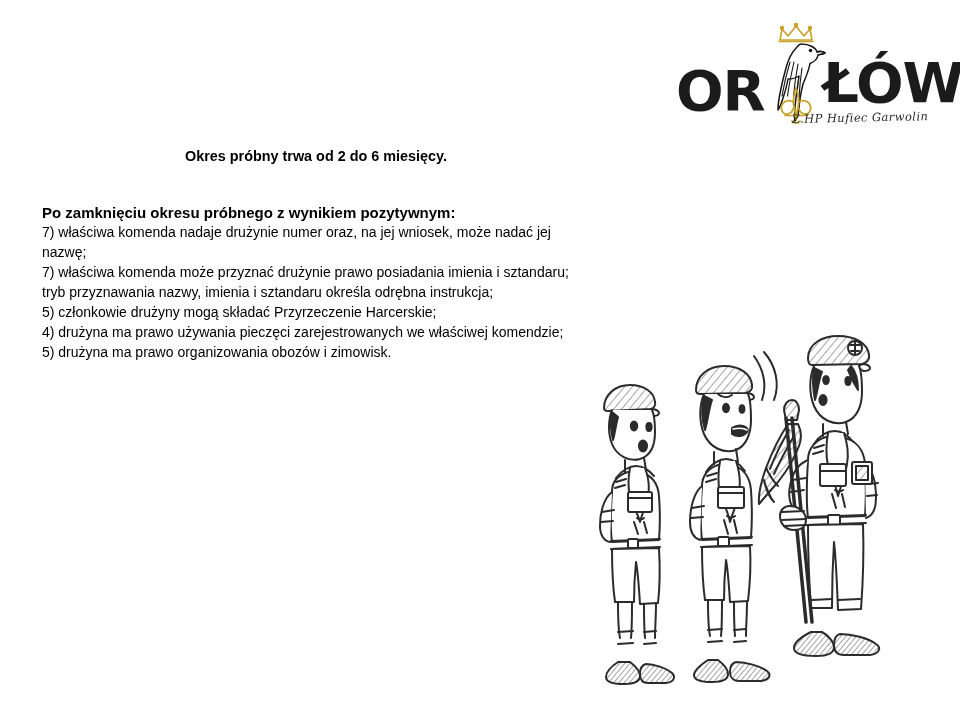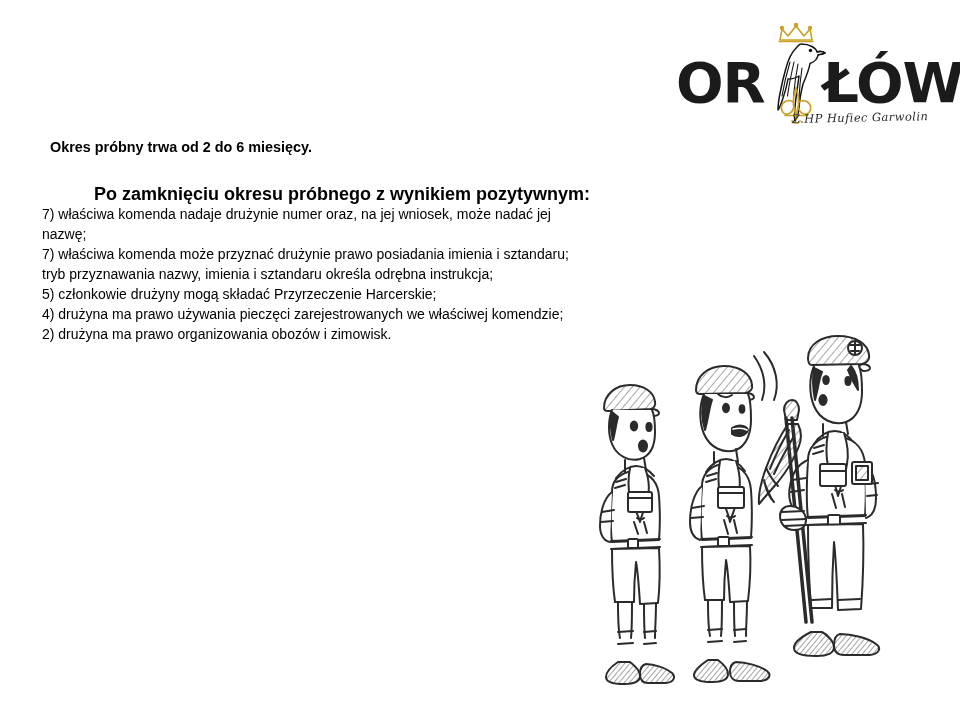--- a/index.html
+++ b/index.html
@@ -41,21 +41,21 @@
     font-weight: bold;
     font-size: 56px;
     letter-spacing: -1px;
     line-height: 62px;
     color: #1b1b1b;
     white-space: nowrap;
   }
   .logo-word-left {
     position: absolute;
     left: 8px;
-    top: 0;
+    top: 8px;
   }
   .logo-word-right {
     position: absolute;
     left: 155px;
     top: 0;
   }
   .logo-emblem {
     position: absolute;
     left: 86px;
     top: 0px;
@@ -89,29 +89,29 @@
     font-weight: bold;
     line-height: 19.5px;
     letter-spacing: -0.05px;
     margin: 0;
   }
   .spacer-a { height: 33px; }
   .para-duration {
     font-size: 14.4px;
     font-weight: bold;
     line-height: 19.5px;
-    margin: 8px;
+    margin: 17px;
+    text-align: center;
   }
   .spacer-b { height: 19px; }
   .para-heading {
-    font-size: 18px;
+    font-size: 15px;
     font-weight: bold;
     line-height: 19.5px;
     margin: 0;
-    text-align: right;
   }
   .list {
     list-style: none;
     margin: 0;
     padding: 0;
     font-size: 14px;
     font-weight: normal;
     line-height: 20px;
   }
   .list li {
@@ -205,21 +205,21 @@
 
     <div class="spacer-b"></div>
 
     <p class="para-heading">Po zamknięciu okresu próbnego z wynikiem pozytywnym:</p>
 
     <ul class="list">
       <li>7) właściwa komenda nadaje drużynie numer oraz, na jej wniosek, może nadać jej nazwę;</li>
       <li>7) właściwa komenda może przyznać drużynie prawo posiadania imienia i sztandaru; tryb przyznawania nazwy, imienia i sztandaru określa odrębna instrukcja;</li>
       <li>5) członkowie drużyny mogą składać Przyrzeczenie Harcerskie;</li>
       <li>4) drużyna ma prawo używania pieczęci zarejestrowanych we właściwej komendzie;</li>
-      <li>2) drużyna ma prawo organizowania obozów i zimowisk.</li>
+      <li>5) drużyna ma prawo organizowania obozów i zimowisk.</li>
     </ul>
   </div>
 
   <div class="illustration">
     <svg viewBox="0 0 372 358" width="372" height="358" aria-hidden="true">
       <g fill="none" stroke="#2b2b2b" stroke-width="2" stroke-linecap="round" stroke-linejoin="round">
 
         <defs>
           <pattern id="hatch" width="6" height="6" patternUnits="userSpaceOnUse" patternTransform="rotate(40)">
             <line x1="0" y1="0" x2="0" y2="6" stroke="#5a5a5a" stroke-width="1.1"></line>

